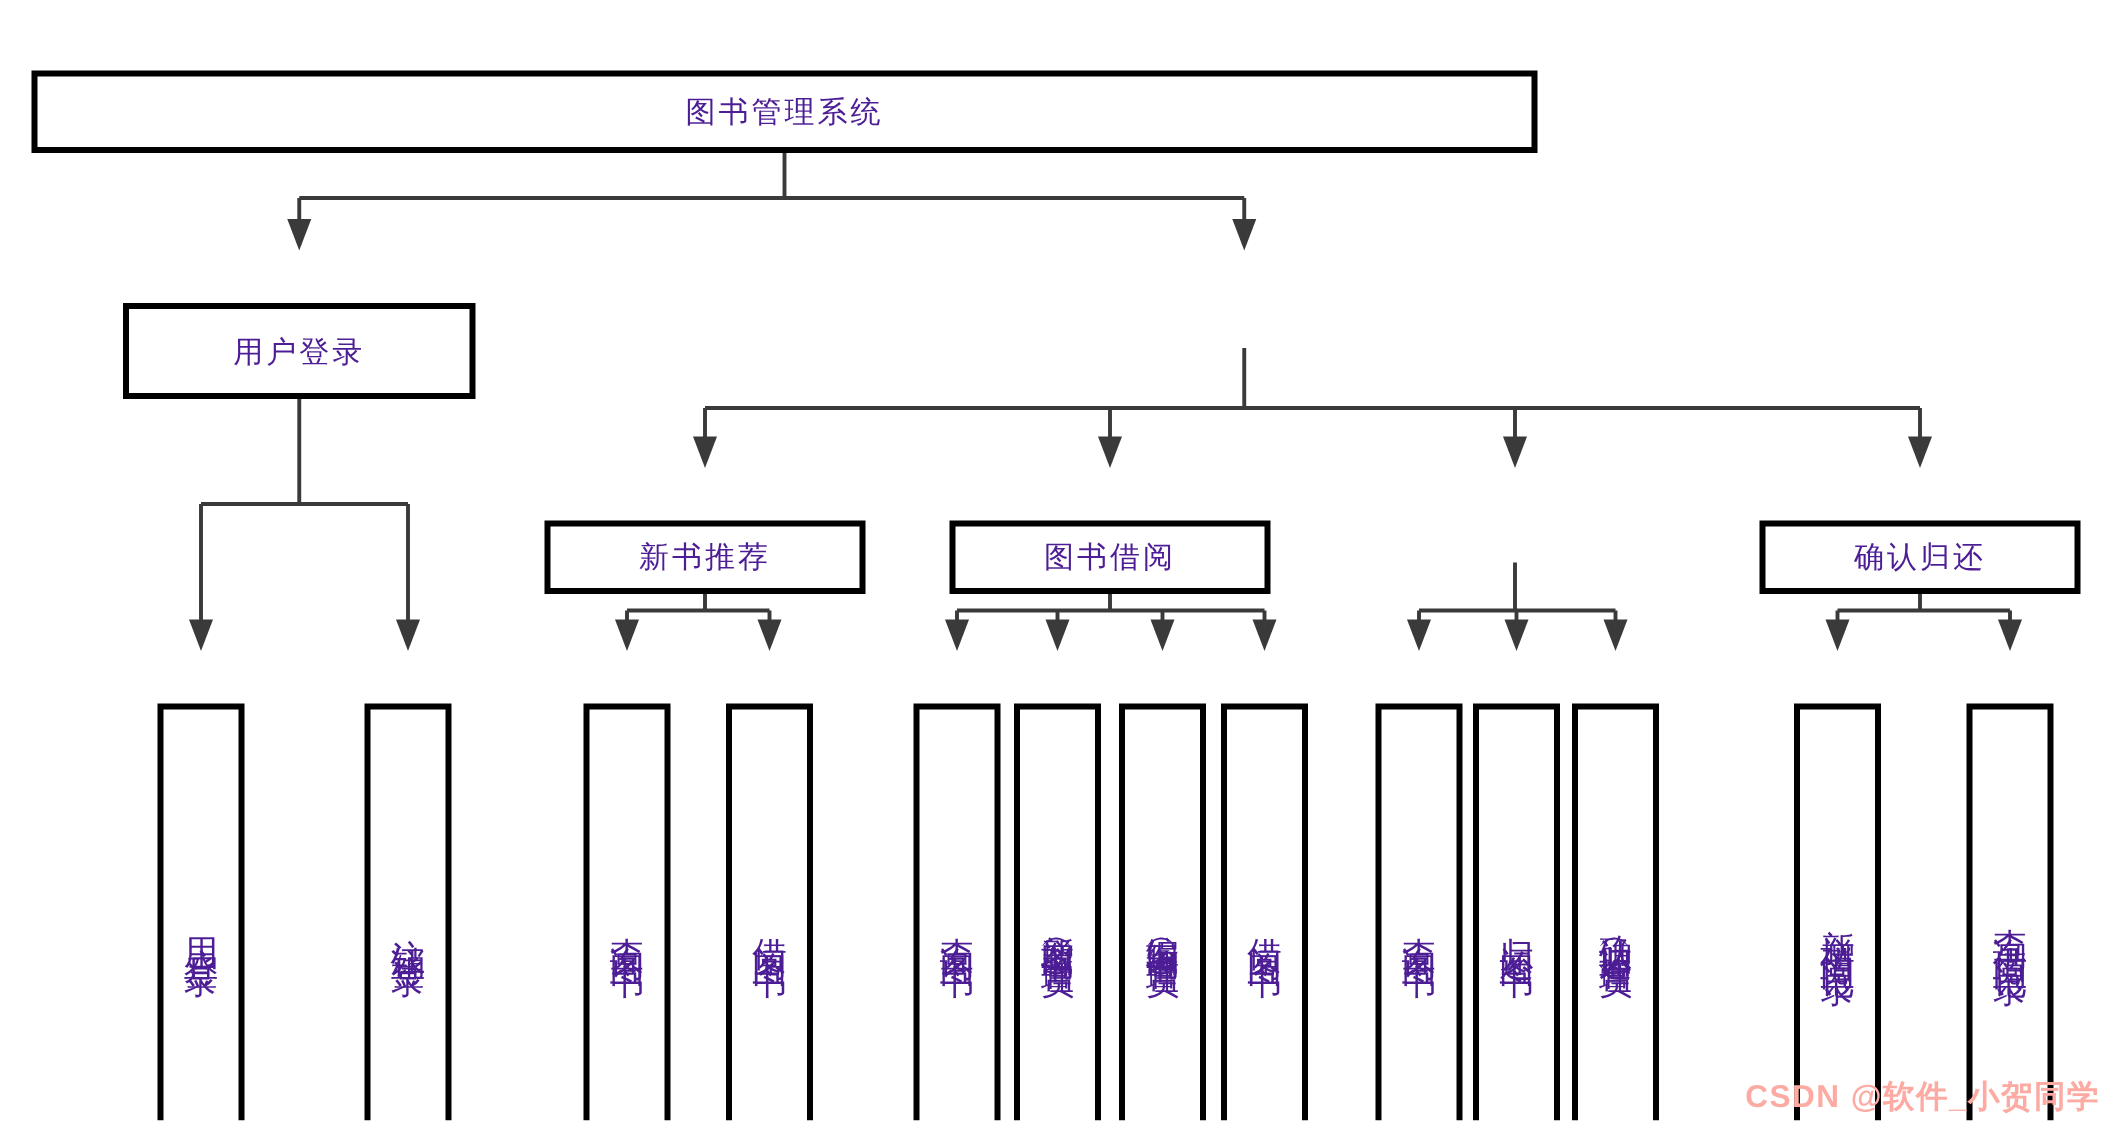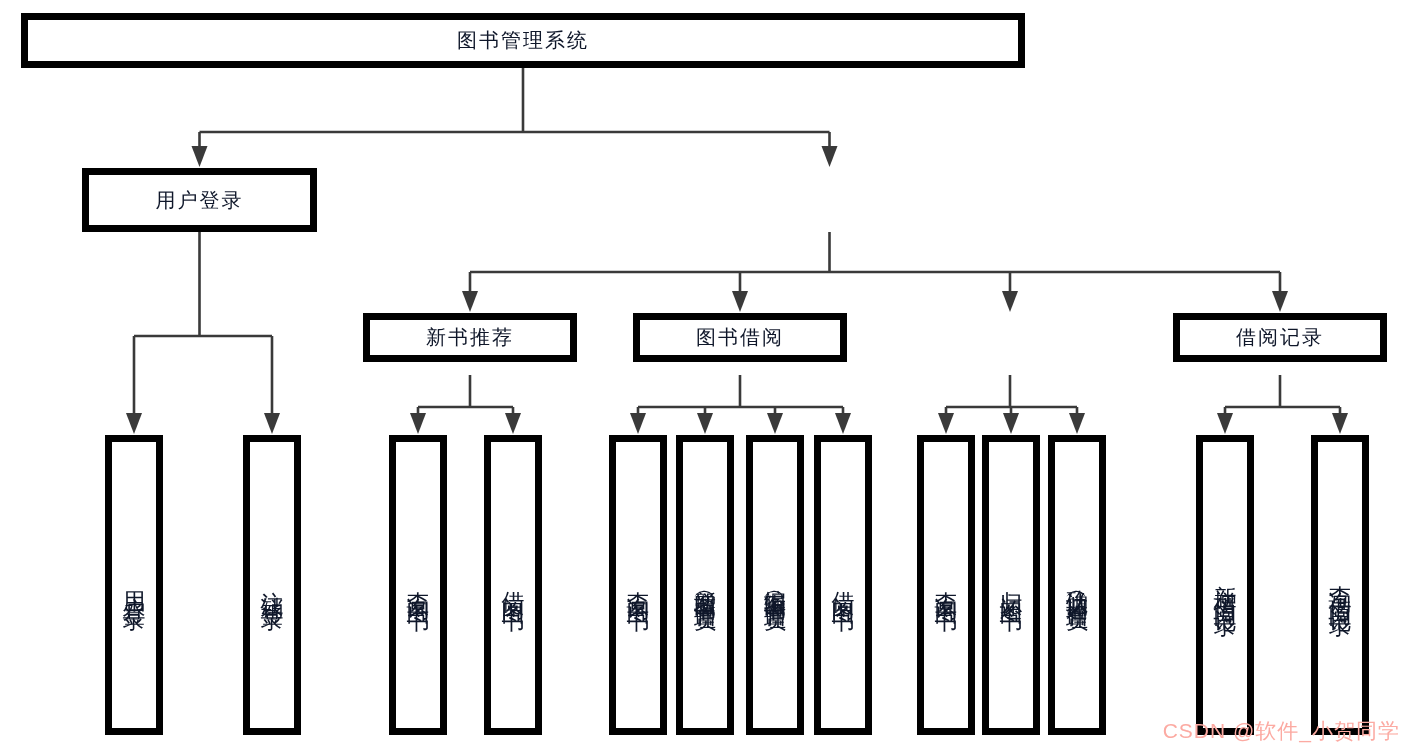--- a/index.html
+++ b/index.html
@@ -2,39 +2,40 @@
 <html><head>
 <meta charset="utf-8">
 <style>
   html,body{margin:0;padding:0;background:#ffffff;}
   .stage{
     position:relative;width:1405px;height:747px;background:#ffffff;
     font-family:"Liberation Sans", sans-serif;overflow:hidden;
   }
   .wires{position:absolute;left:0;top:0;width:1405px;height:747px;}
   .box{
-    position:absolute;background:#ffffff;border:7px solid #000000;
+    position:absolute;background:#ffffff;border:4px solid #000000;
     box-sizing:border-box;display:flex;align-items:center;justify-content:center;
-    color:#0f172a;
+    color:#4c1d95;
+    margin-top:34px;
   }
   .hbox{font-size:20px;letter-spacing:2px;white-space:nowrap;}
   .root{left:21px;top:13px;width:1004px;height:55px;}
   .lvl2{top:168px;width:235px;height:64px;}
   .lvl3{top:313px;width:214px;height:49px;font-size:20px;}
   .leaf{
     top:435px;width:58px;height:300px;
     writing-mode:vertical-rl;text-orientation:mixed;
     font-size:23px;letter-spacing:6px;line-height:1;
     display:flex;align-items:center;justify-content:center;
   }
   .leaf-long{font-size:22px;letter-spacing:3px;}
   .watermark{
     position:absolute;right:5px;bottom:2px;
     font-size:21px;letter-spacing:1px;color:#fcaaa2;
-    white-space:nowrap;z-index:5;
+    white-space:nowrap;z-index:5;font-weight:bold;
   }
 </style>
 </head>
 <body>
 
 <div class="stage">
 
   <svg class="wires" viewBox="0 0 1405 747" xmlns="http://www.w3.org/2000/svg">
     <g stroke="#3a3a3a" stroke-width="2.6" fill="none">
 
@@ -77,21 +78,21 @@
       <polygon points="1332,413 1348,413 1340,434"></polygon>
     </g>
   </svg>
 
   <div class="box hbox root">图书管理系统</div>
 
   <div class="box hbox lvl2" style="left:82px;">用户登录</div>
 
   <div class="box hbox lvl3" style="left:363px;">新书推荐</div>
   <div class="box hbox lvl3" style="left:633px;">图书借阅</div>
-  <div class="box hbox lvl3" style="left:1173px;">借阅记录</div>
+  <div class="box hbox lvl3" style="left:1173px;">确认归还</div>
 
   <div class="box leaf" style="left:105px;">用户登录</div>
   <div class="box leaf" style="left:243px;">注销登录</div>
 
   <div class="box leaf" style="left:389px;">查询图书</div>
   <div class="box leaf" style="left:484px;">借阅图书</div>
 
   <div class="box leaf" style="left:609px;">查询图书</div>
   <div class="box leaf leaf-long" style="left:676px;">新增图书（管理员）</div>
   <div class="box leaf leaf-long" style="left:746px;">编辑图书（管理员）</div>

